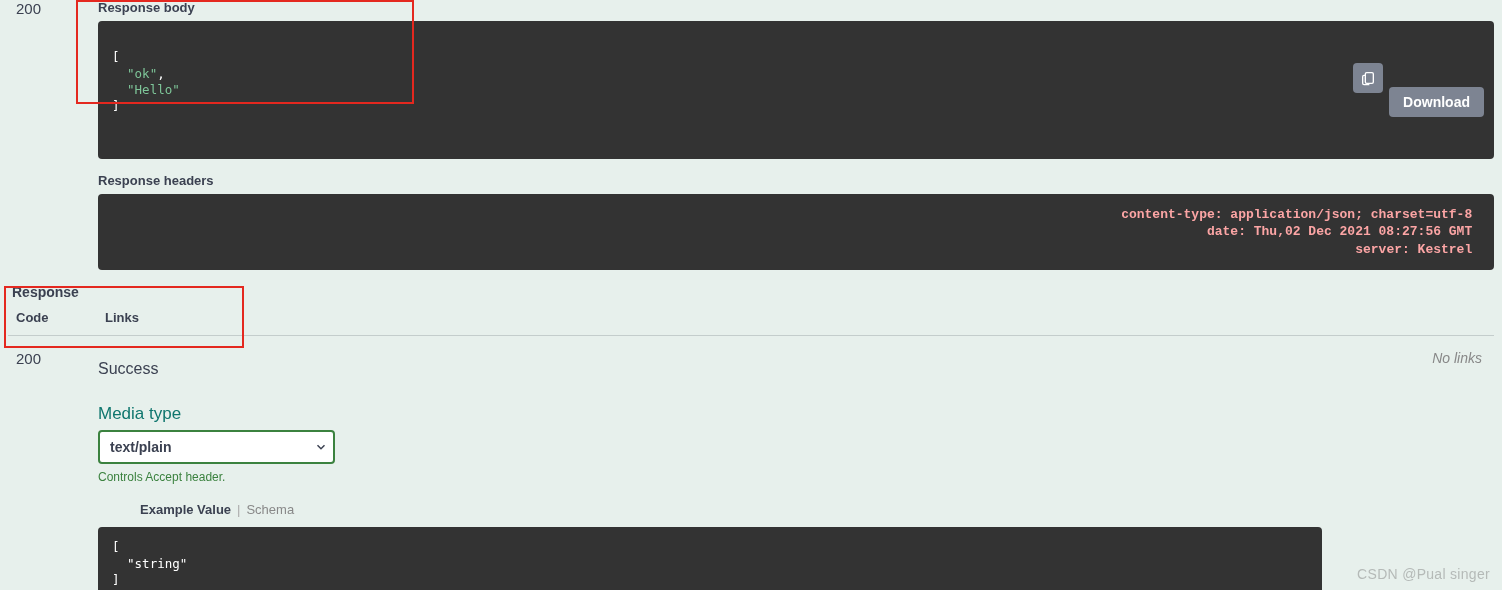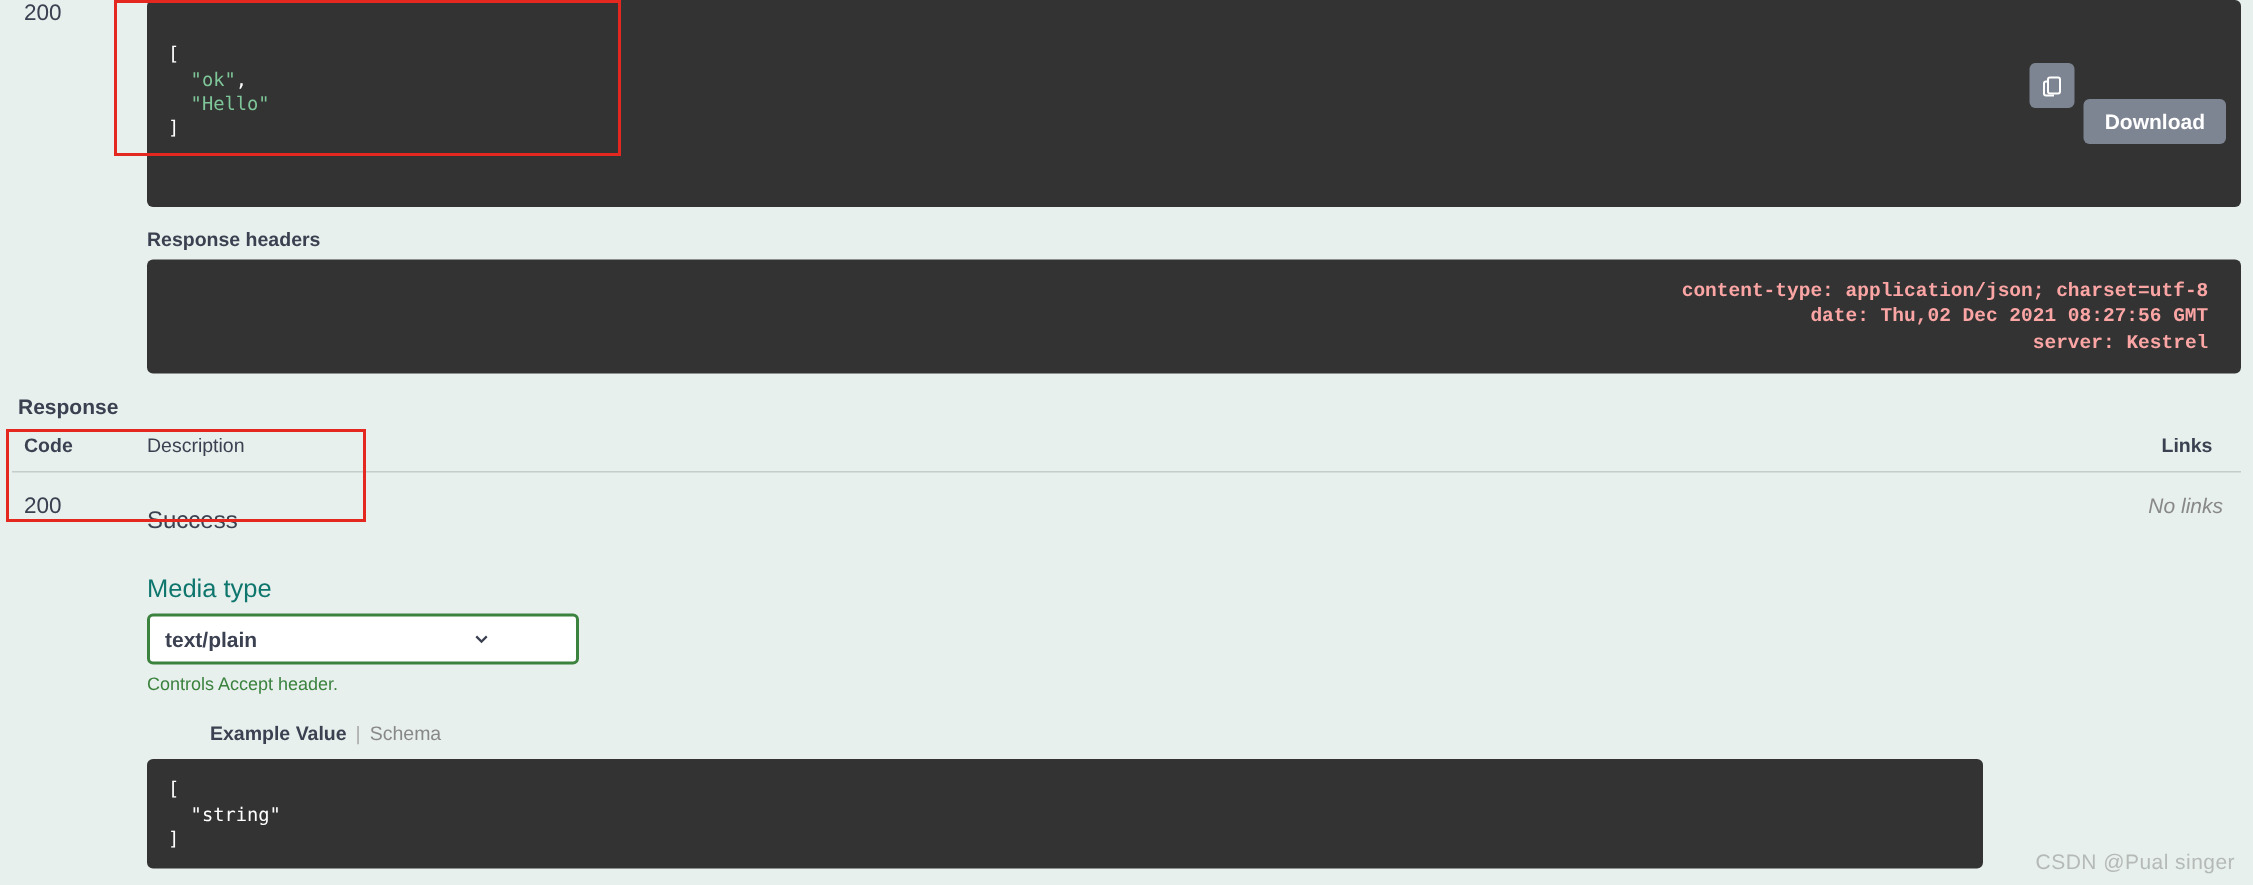--- a/index.html
+++ b/index.html
@@ -152,21 +152,21 @@
     font-size: 17px;
     color: #0f766e;
     margin-top: 26px;
     margin-bottom: 6px;
   }
   .select-wrap {
     position: relative;
     width: 240px;
   }
   .media-select {
-    width: 288px;
+    width: 237px;
     height: 34px;
     border: 2px solid #3b823f;
     border-radius: 4px;
     background: #fff;
     font-size: 14px;
     font-weight: 700;
     font-family: inherit;
     color: #3b4151;
     padding: 0 30px 0 10px;
     appearance: none;
@@ -233,20 +233,21 @@
 </style>
 </head>
 <body>
 
 <div class="wrap">
 
   <div class="row" style="padding-top:0;">
     <div class="code-col">200</div>
     <div class="desc-col">
 
+      <div class="section-label">Response body</div>
       <div class="code-block">
 <span id="rb-content">[
   <span class="tok-s">"ok"</span>,
   <span class="tok-s">"Hello"</span>
 ]</span>
         <div class="dl-group">
           <button class="icon-btn">
             <svg width="16" height="16" viewBox="0 0 24 24" fill="none" stroke="currentColor" stroke-width="2">
               <rect x="8" y="4" width="12" height="16" rx="2"></rect>
               <path d="M8 8H6a2 2 0 0 0-2 2v10a2 2 0 0 0 2 2h8"></path>
@@ -261,21 +262,20 @@
  date: Thu,02 Dec 2021 08:27:56 GMT 
  server: Kestrel </div>
 
     </div>
   </div>
 
   <div class="responses-title">Response</div>
 
   <div class="tbl-head">
     <div class="code-h">Code</div>
-    <div class="desc-h">Description</div>
     <div class="links-h">Links</div>
   </div>
 
   <div class="resp-row">
     <div class="code-col2">200</div>
     <div class="desc-col2">
       <div class="success-text">Success</div>
 
       <div class="media-label">Media type</div>
       <div class="select-wrap">

